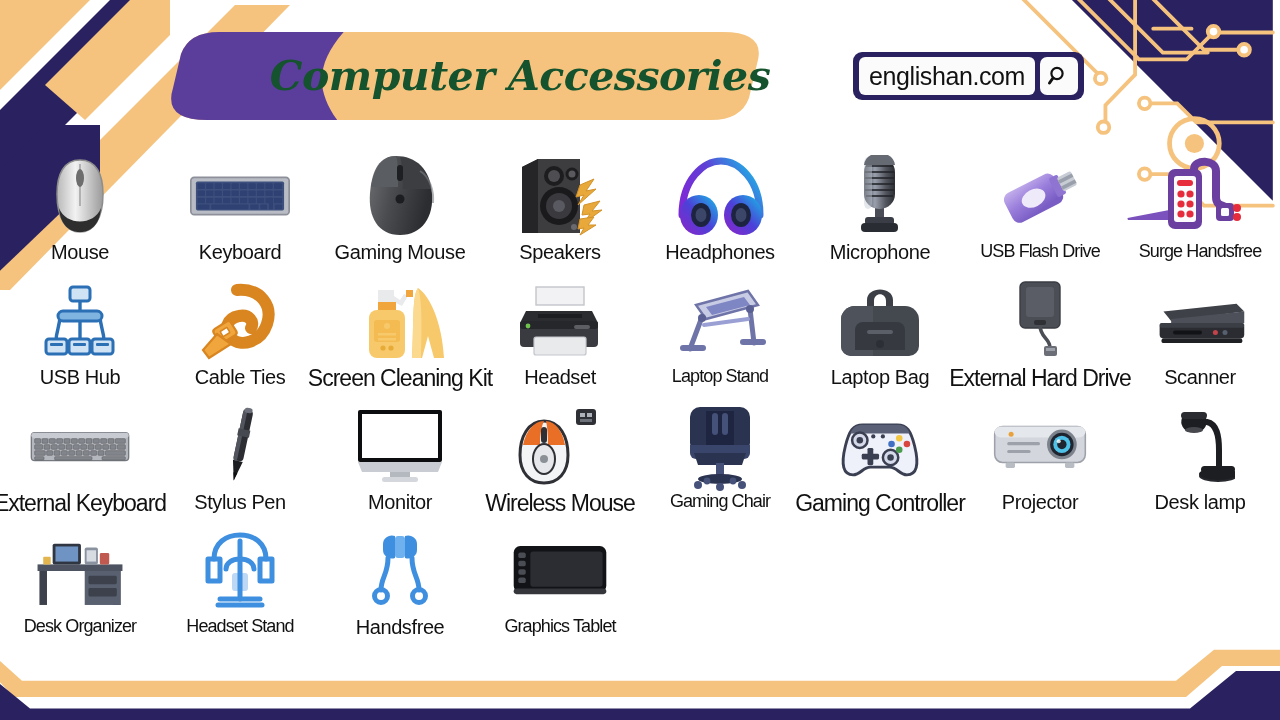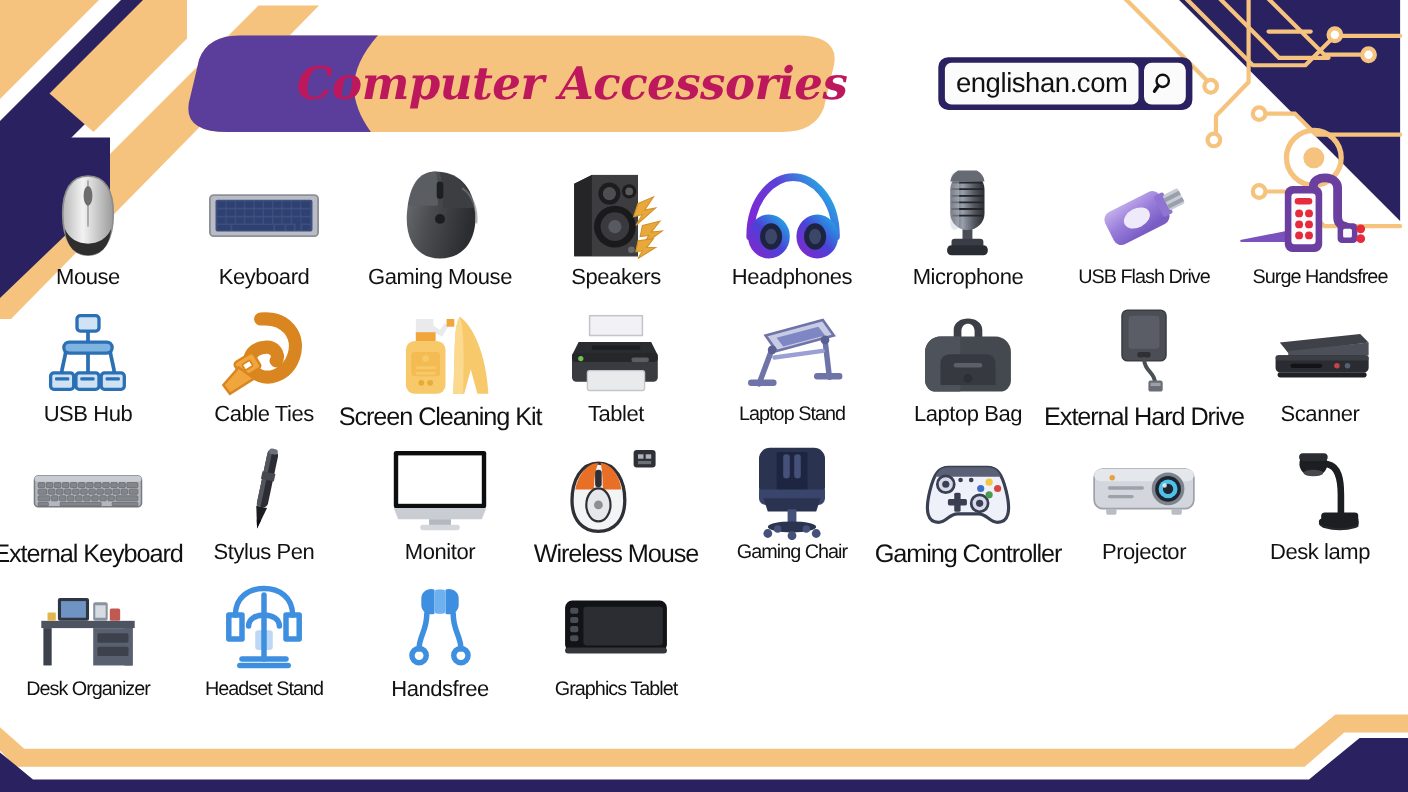--- a/index.html
+++ b/index.html
@@ -18,21 +18,21 @@
   .bottom-band { left:0; bottom:0; width:1280px; height:90px; }
 
   
   .banner { position:absolute; left:163px; top:32px; width:604px; height:88px; }
   .banner-title {
     position:absolute; left:163px; top:32px; width:604px; height:88px;
     display:flex; align-items:center; justify-content:center;
     padding-left:110px;
     font-family:"DejaVu Serif", serif;
     font-weight:bold; font-style:italic;
-    font-size:41px; color:#be185d; letter-spacing:-0.5px;
+    font-size:41px; color:#14532d; letter-spacing:-0.5px;
     white-space:nowrap;
   }
 
   .logo {
     position:absolute; left:853px; top:52px;
     height:48px; padding:5px 6px;
     background:#2a2160; border-radius:9px;
     display:flex; align-items:center; gap:5px;
   }
   .logo-pill {
@@ -424,21 +424,21 @@
           <rect x="24" y="6" width="48" height="18" fill="#f2f2f4" stroke="#c3c5cb" stroke-width="1.4"></rect>
           <polygon points="14,30 80,30 86,42 8,42" fill="#2b2c30"></polygon>
           <rect x="8" y="40" width="78" height="26" rx="4" fill="#3a3b40"></rect>
           <rect x="8" y="40" width="78" height="8" rx="3" fill="#26272b"></rect>
           <rect x="22" y="56" width="52" height="18" rx="2" fill="#e9eaec" stroke="#c3c5cb" stroke-width="1.2"></rect>
           <rect x="62" y="44" width="16" height="4" rx="2" fill="#5c5e64"></rect>
           <circle cx="16" cy="45" r="2.4" fill="#6fc24e"></circle>
           <rect x="26" y="33" width="44" height="4" fill="#1c1d20"></rect>
         </svg>
       </div>
-      <div class="cell-label">Tablet</div>
+      <div class="cell-label">Headset</div>
     </div>
 
     <div class="cell">
       <div class="icon-box">
         <svg width="92" height="84" viewBox="0 0 92 84">
           <polygon points="22,26 74,12 84,26 32,40" fill="#c8cbe4" stroke="#6f74a8" stroke-width="2.4"></polygon>
           <polygon points="32,28 70,18 76,26 38,36" fill="#7f86c4"></polygon>
           <path d="M28,38 L16,70" stroke="#6f74a8" stroke-width="5" stroke-linecap="round"></path>
           <path d="M76,30 L80,64" stroke="#6f74a8" stroke-width="5" stroke-linecap="round"></path>
           <path d="M30,46 L74,40" stroke="#9aa0d4" stroke-width="4" stroke-linecap="round"></path>

